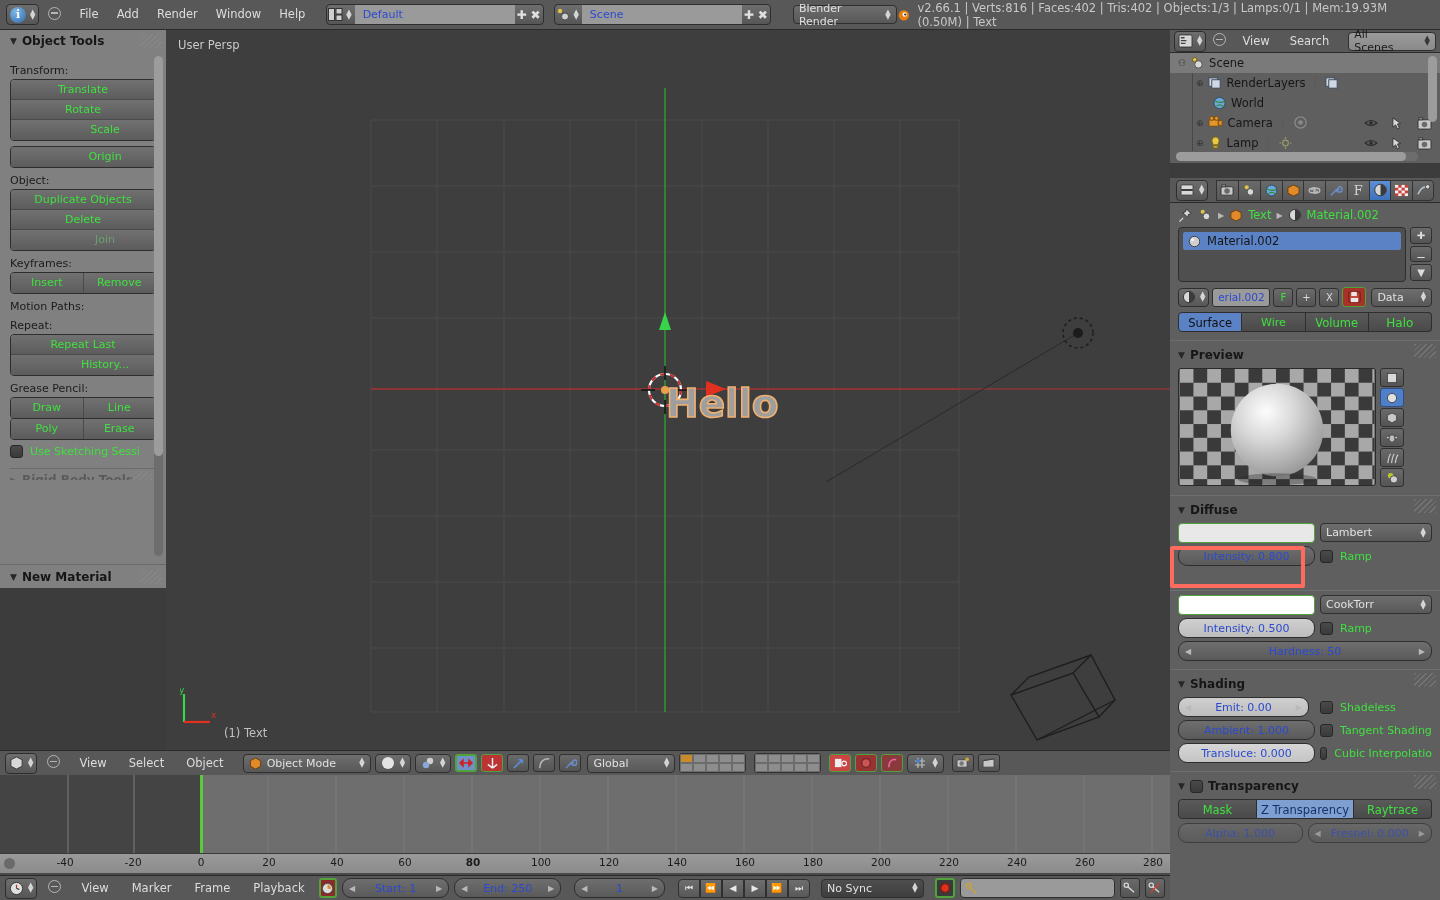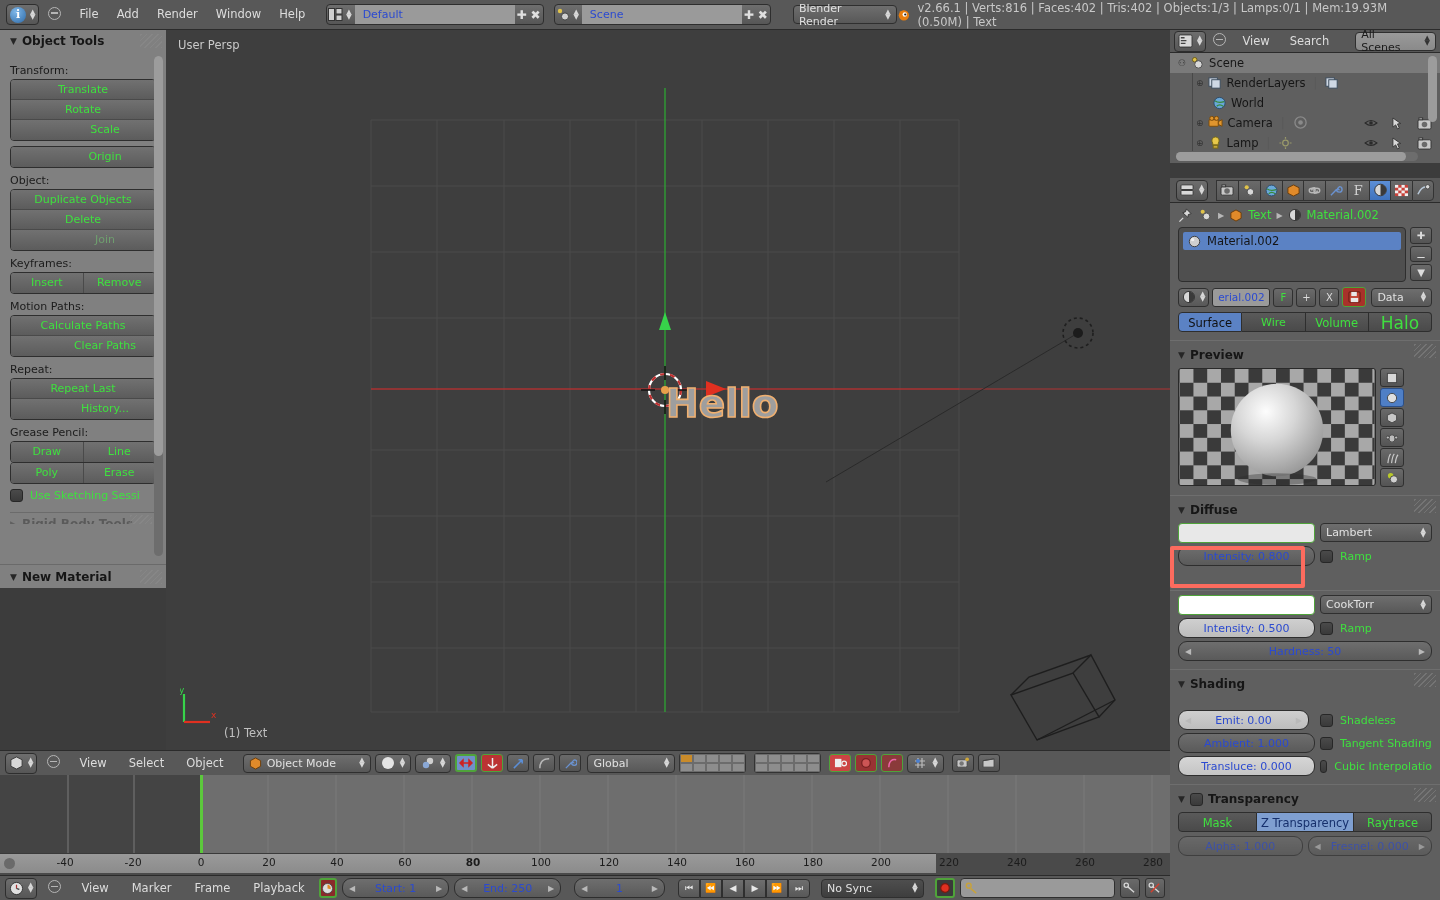--- a/index.html
+++ b/index.html
@@ -122,21 +122,21 @@
   .mini-grid { display:grid; grid-template-columns:repeat(5,13px); grid-template-rows:repeat(2,9px);
      border:1px solid #333; border-radius:3px; overflow:hidden; }
   .mini-grid div { background:#8d8d8d; border:0.5px solid #6c6c6c;}
   .mini-grid div.on { background:#c98b2a; }
 
   
   #timeline { position:absolute; left:0; top:775px; width:1170px; height:100px; background:#4a4a4a;}
   #tl-area { position:absolute; left:0; top:0; width:1170px; height:78px; background:#6e6e6e; }
   #tl-dark { position:absolute; left:0; top:0; width:201px; height:78px; background:#444444; }
   #tl-play { position:absolute; left:200px; top:0; width:3px; height:78px; background:#5cc83c;}
-  #tl-ruler { position:absolute; left:0; top:78px; width:936px; height:20px;
+  #tl-ruler { position:absolute; left:0; top:78px; width:1170px; height:20px;
      background:linear-gradient(#9a9a9a,#8b8b8b); border-top:1px solid #3a3a3a;}
   #tl-ruler .tick { position:absolute; top:2px; color:#1c1c1c; font-size:10.5px; transform:translateX(-50%);}
   #tl-hdr { position:absolute; left:0; top:875px; width:1170px; height:25px;
      background:#585858; display:flex;align-items:center;gap:5px;padding:0 5px;
      border-top:1px solid #2b2b2b;}
   .tbtn { background:linear-gradient(#6e6e6e,#585858); border:1px solid #2f2f2f;
     width:22px;height:19px; display:flex;align-items:center;justify-content:center; color:#e8e8e8;font-size:9px;}
 
   
   #outliner { position:absolute; left:1170px; top:30px; width:270px; height:148px; background:#3c3c3c;}
@@ -282,24 +282,20 @@
         <div class="btn-green dim">Join</div>
       </div>
 
       <div class="grp-lbl">Keyframes:</div>
       <div class="row2">
         <div class="btn-green">Insert</div>
         <div class="btn-green">Remove</div>
       </div>
 
       <div class="grp-lbl">Motion Paths:</div>
-      <div class="stack">
-        <div class="btn-green">Calculate Paths</div>
-        <div class="btn-green">Clear Paths</div>
-      </div>
 
       <div class="grp-lbl">Repeat:</div>
       <div class="stack">
         <div class="btn-green">Repeat Last</div>
         <div class="btn-green">History...</div>
       </div>
 
       <div class="grp-lbl">Grease Pencil:</div>
       <div class="row2">
         <div class="btn-green">Draw</div>
@@ -687,21 +683,21 @@
           <path d="M3 4 h4 M3 7 h6 M3 10 h5" stroke="#444" stroke-width="1.4"></path>
           </svg>
         <span class="spin">
             <b>▲</b>
             <b>▼</b>
           </span>
       </div>
       <span style="margin:0 5px"><span class="sep-circ"></span></span>
       <div class="menu-item">View</div>
       <div class="menu-item">Search</div>
-      <div class="dd" style="flex:1;justify-content:space-between;margin-left:15px;background:linear-gradient(#9a9a9a,#8a8a8a);color:#1b1b1b">
+      <div class="dd" style="flex:1;justify-content:space-between;margin-left:8px;background:linear-gradient(#9a9a9a,#8a8a8a);color:#1b1b1b">
         <span>All Scenes</span>
         <span class="spin" style="color:#333">
             <b>▲</b>
             <b>▼</b>
           </span>
       </div>
     </div>
     <div id="ol-body">
       <div class="ol-vline"></div>
 
@@ -965,21 +961,21 @@
               <b>▲</b>
               <b>▼</b>
             </span>
         </div>
       </div>
 
       <div style="display:flex;padding:5px 8px 0 8px">
         <div style="flex:1;height:20px;line-height:20px;text-align:center;font-size:11.5px;background:#5b82c4;color:#101010;border:1px solid #2e2e2e;border-radius:4px 0 0 4px">Surface</div>
         <div style="flex:1;height:20px;line-height:20px;text-align:center;font-size:11px;background:linear-gradient(#5a5a5a,#4a4a4a);color:#3fe03f;border:1px solid #2e2e2e;border-left:none">Wire</div>
         <div style="flex:1;height:20px;line-height:20px;text-align:center;font-size:11.5px;background:linear-gradient(#5a5a5a,#4a4a4a);color:#3fe03f;border:1px solid #2e2e2e;border-left:none">Volume</div>
-        <div style="flex:1;height:20px;line-height:20px;text-align:center;font-size:17px;background:linear-gradient(#5a5a5a,#4a4a4a);color:#3fe03f;border:1px solid #2e2e2e;border-left:none;border-radius:0 4px 4px 0">Halo</div>
+        <div style="flex:1;height:20px;line-height:20px;text-align:center;font-size:12px;background:linear-gradient(#5a5a5a,#4a4a4a);color:#3fe03f;border:1px solid #2e2e2e;border-left:none;border-radius:0 4px 4px 0">Halo</div>
       </div>
 
       <div class="panel" style="margin-top:8px">
         <div class="ph">
           <span class="tri">▼</span>
           <span>Preview</span>
           <span class="grip" style="top:3px"></span>
         </div>
         <div style="display:flex;gap:4px;margin-top:3px">
           <svg width="198" height="118" viewBox="0 0 198 118" style="border:1px solid #2a2a2a;border-radius:3px">
@@ -1091,21 +1087,21 @@
           <span class="arr r">▶</span>
         </div>
       </div>
 
       <div class="panel">
         <div class="ph">
           <span class="tri">▼</span>
           <span>Shading</span>
           <span class="grip" style="top:3px"></span>
         </div>
-        <div style="display:flex;gap:11px;margin-top:16px">
+        <div style="display:flex;gap:11px;margin-top:3px">
           <div class="slider" style="flex:1;background:linear-gradient(#cfcfcf,#bdbdbd)">
             <span class="arr l">◀</span>
             <span>Emit: 0.00</span>
             <span class="arr r">▶</span>
           </div>
           <div style="width:112px;display:flex;align-items:center;gap:7px">
             <span class="cbox"></span>
             <span class="lbl-g">Shadeless</span>
           </div>
         </div>

